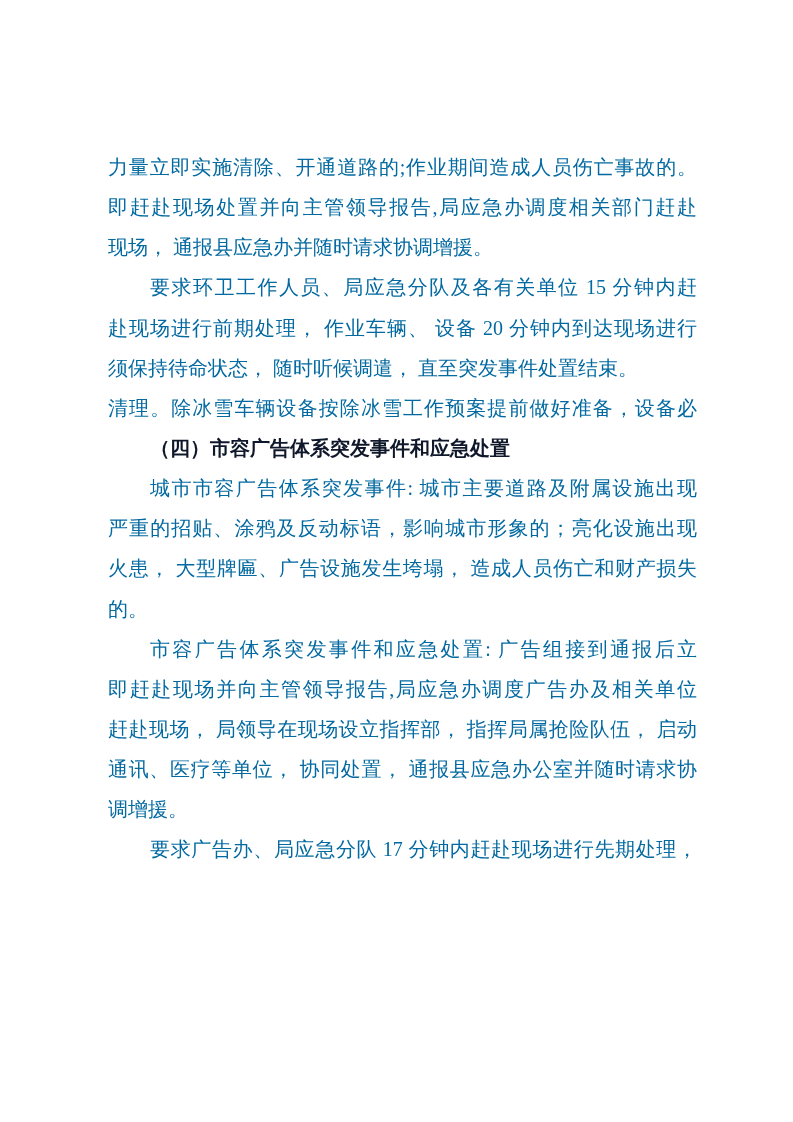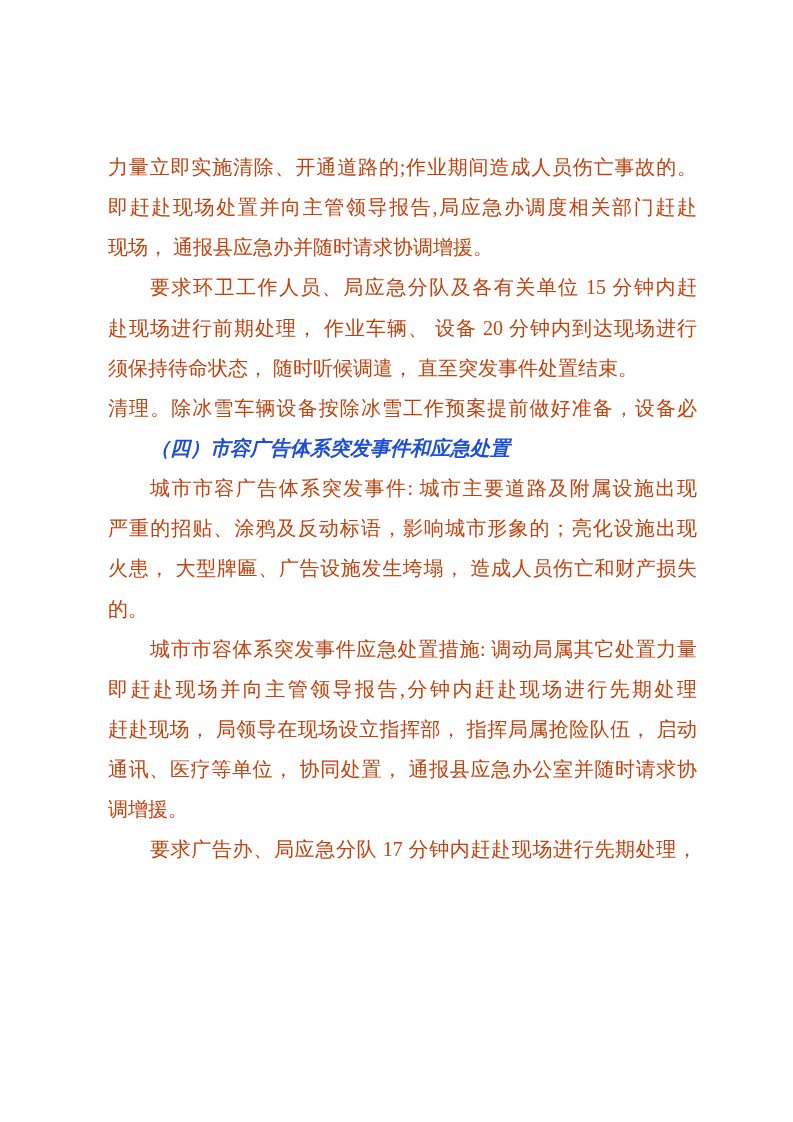--- a/index.html
+++ b/index.html
@@ -18,57 +18,56 @@
   .content {
     position: absolute;
     left: 108px;
     top: 147px;
     width: 589px;
   }
   .ln {
     height: 40.15px;
     line-height: 40.15px;
     font-size: 20px;
-    color: #c2410c;
+    color: #0369a1;
     text-align: left;
   }
   
   .j {
     text-align: justify;
     text-align-last: justify;
     text-justify: inter-character;
   }
   
   .ind {
     padding-left: 42px;
   }
   
   .head {
     font-weight: bold;
-    color: #1d4ed8;
-    font-style: italic;
+    color: #0f172a;
   }
 </style>
 </head>
 <body>
 
 <div class="page">
   <div class="content">
     <div class="ln j">力量立即实施清除、开通道路的;作业期间造成人员伤亡事故的。</div>
     <div class="ln j">即赶赴现场处置并向主管领导报告,局应急办调度相关部门赶赴</div>
     <div class="ln">现场， 通报县应急办并随时请求协调增援。</div>
     <div class="ln j ind">要求环卫工作人员、局应急分队及各有关单位 15 分钟内赶</div>
     <div class="ln j">赴现场进行前期处理， 作业车辆、 设备 20 分钟内到达现场进行</div>
     <div class="ln">须保持待命状态， 随时听候调遣， 直至突发事件处置结束。</div>
     <div class="ln j">清理。除冰雪车辆设备按除冰雪工作预案提前做好准备，设备必</div>
     <div class="ln head ind">（四）市容广告体系突发事件和应急处置</div>
     <div class="ln j ind">城市市容广告体系突发事件: 城市主要道路及附属设施出现</div>
     <div class="ln j">严重的招贴、涂鸦及反动标语，影响城市形象的；亮化设施出现</div>
     <div class="ln j">火患， 大型牌匾、广告设施发生垮塌， 造成人员伤亡和财产损失</div>
     <div class="ln">的。</div>
-    <div class="ln j ind">城市市容体系突发事件应急处置措施: 调动局属其它处置力量</div>
-    <div class="ln j">即赶赴现场并向主管领导报告,分钟内赶赴现场进行先期处理</div>
+    <div class="ln j ind">市容广告体系突发事件和应急处置: 广告组接到通报后立</div>
+    <div class="ln j">即赶赴现场并向主管领导报告,局应急办调度广告办及相关单位</div>
     <div class="ln j">赶赴现场， 局领导在现场设立指挥部， 指挥局属抢险队伍， 启动</div>
     <div class="ln j">通讯、医疗等单位， 协同处置， 通报县应急办公室并随时请求协</div>
     <div class="ln">调增援。</div>
     <div class="ln j ind">要求广告办、局应急分队 17 分钟内赶赴现场进行先期处理，</div>
   </div>
 </div>
 
 </body></html>

